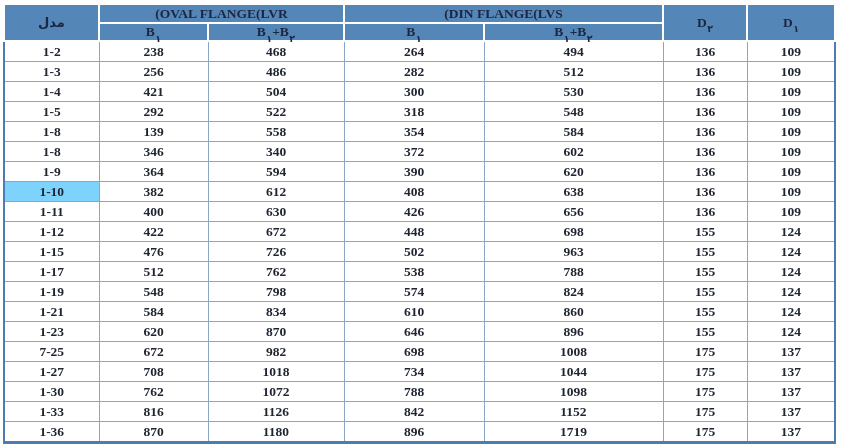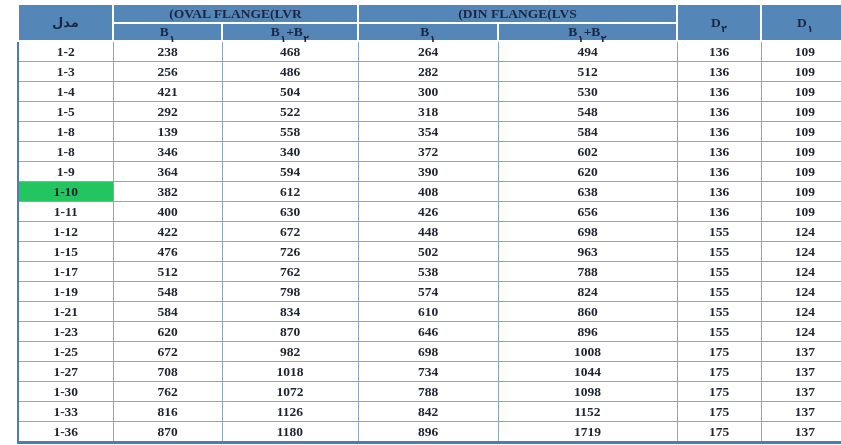--- a/index.html
+++ b/index.html
@@ -6,21 +6,21 @@
     margin: 0;
     padding: 0;
     background: #ffffff;
     width: 841px;
     height: 445px;
     overflow: hidden;
     font-family: "Liberation Serif", serif;
   }
   .table-wrap {
     position: absolute;
-    left: 17px;
+    left: 3px;
     top: 3px;
     width: 758px;
   }
   table.dim-table {
     border-collapse: collapse;
     width: 831px;
     table-layout: fixed;
     border-left: 2px solid #4E7BB0;
     border-right: 2px solid #4E7BB0;
     border-bottom: 3px solid #4E7BB0;
@@ -53,21 +53,21 @@
     color: #1E2430;
     font-weight: bold;
     font-size: 13.5px;
     text-align: center;
     vertical-align: middle;
     border: 1px solid #8BA6C5;
     height: 19px;
     padding: 0;
     line-height: 19px;
   }
-  tbody td.hl { background: #22c55e; }
+  tbody td.hl { background: #7dd3fc; }
 
   .fa-digit, sub.fa {
     font-family: "DejaVu Sans", sans-serif;
   }
   sub.fa {
     font-size: 9.5px;
     font-weight: bold;
     position: relative;
     top: 2px;
     line-height: 0;
@@ -238,21 +238,21 @@
         <tr>
           <td>1-23</td>
           <td>620</td>
           <td>870</td>
           <td>646</td>
           <td>896</td>
           <td>155</td>
           <td>124</td>
         </tr>
         <tr>
-          <td>1-25</td>
+          <td>7-25</td>
           <td>672</td>
           <td>982</td>
           <td>698</td>
           <td>1008</td>
           <td>175</td>
           <td>137</td>
         </tr>
         <tr>
           <td>1-27</td>
           <td>708</td>

